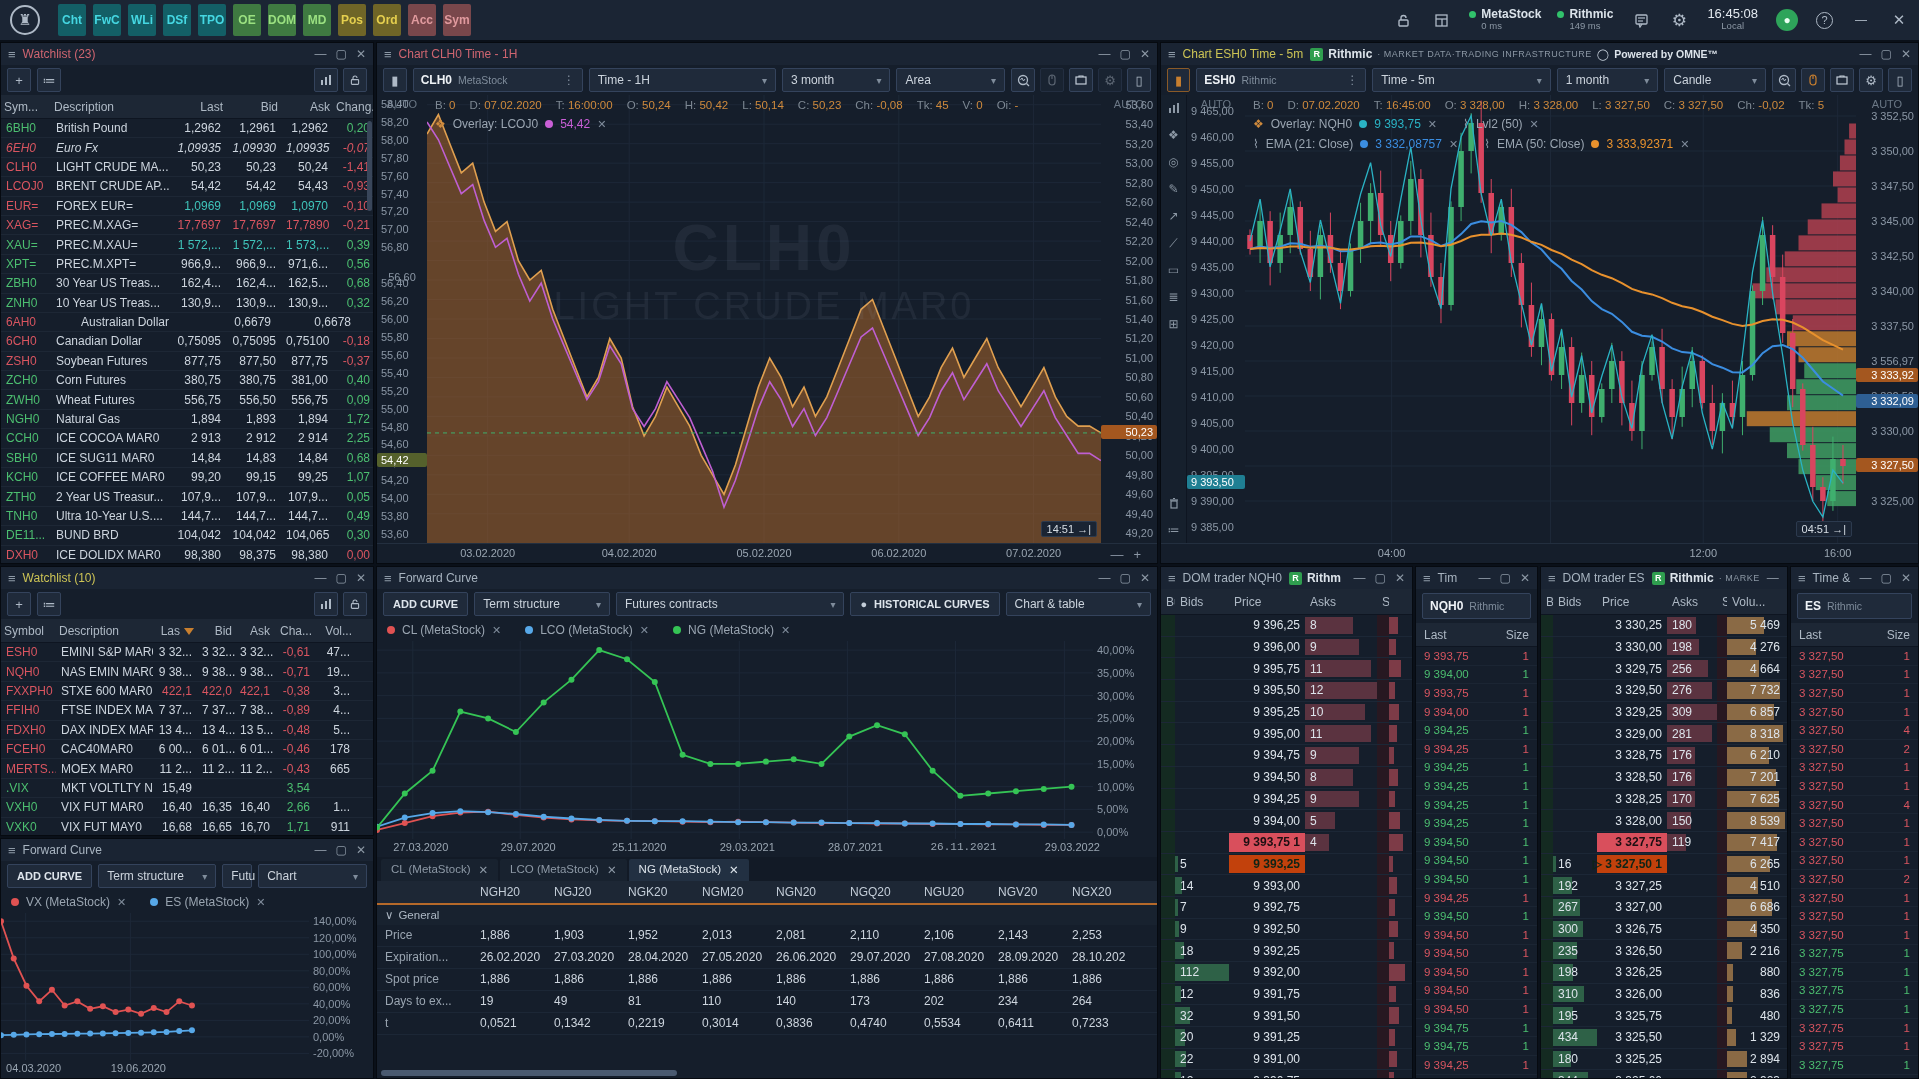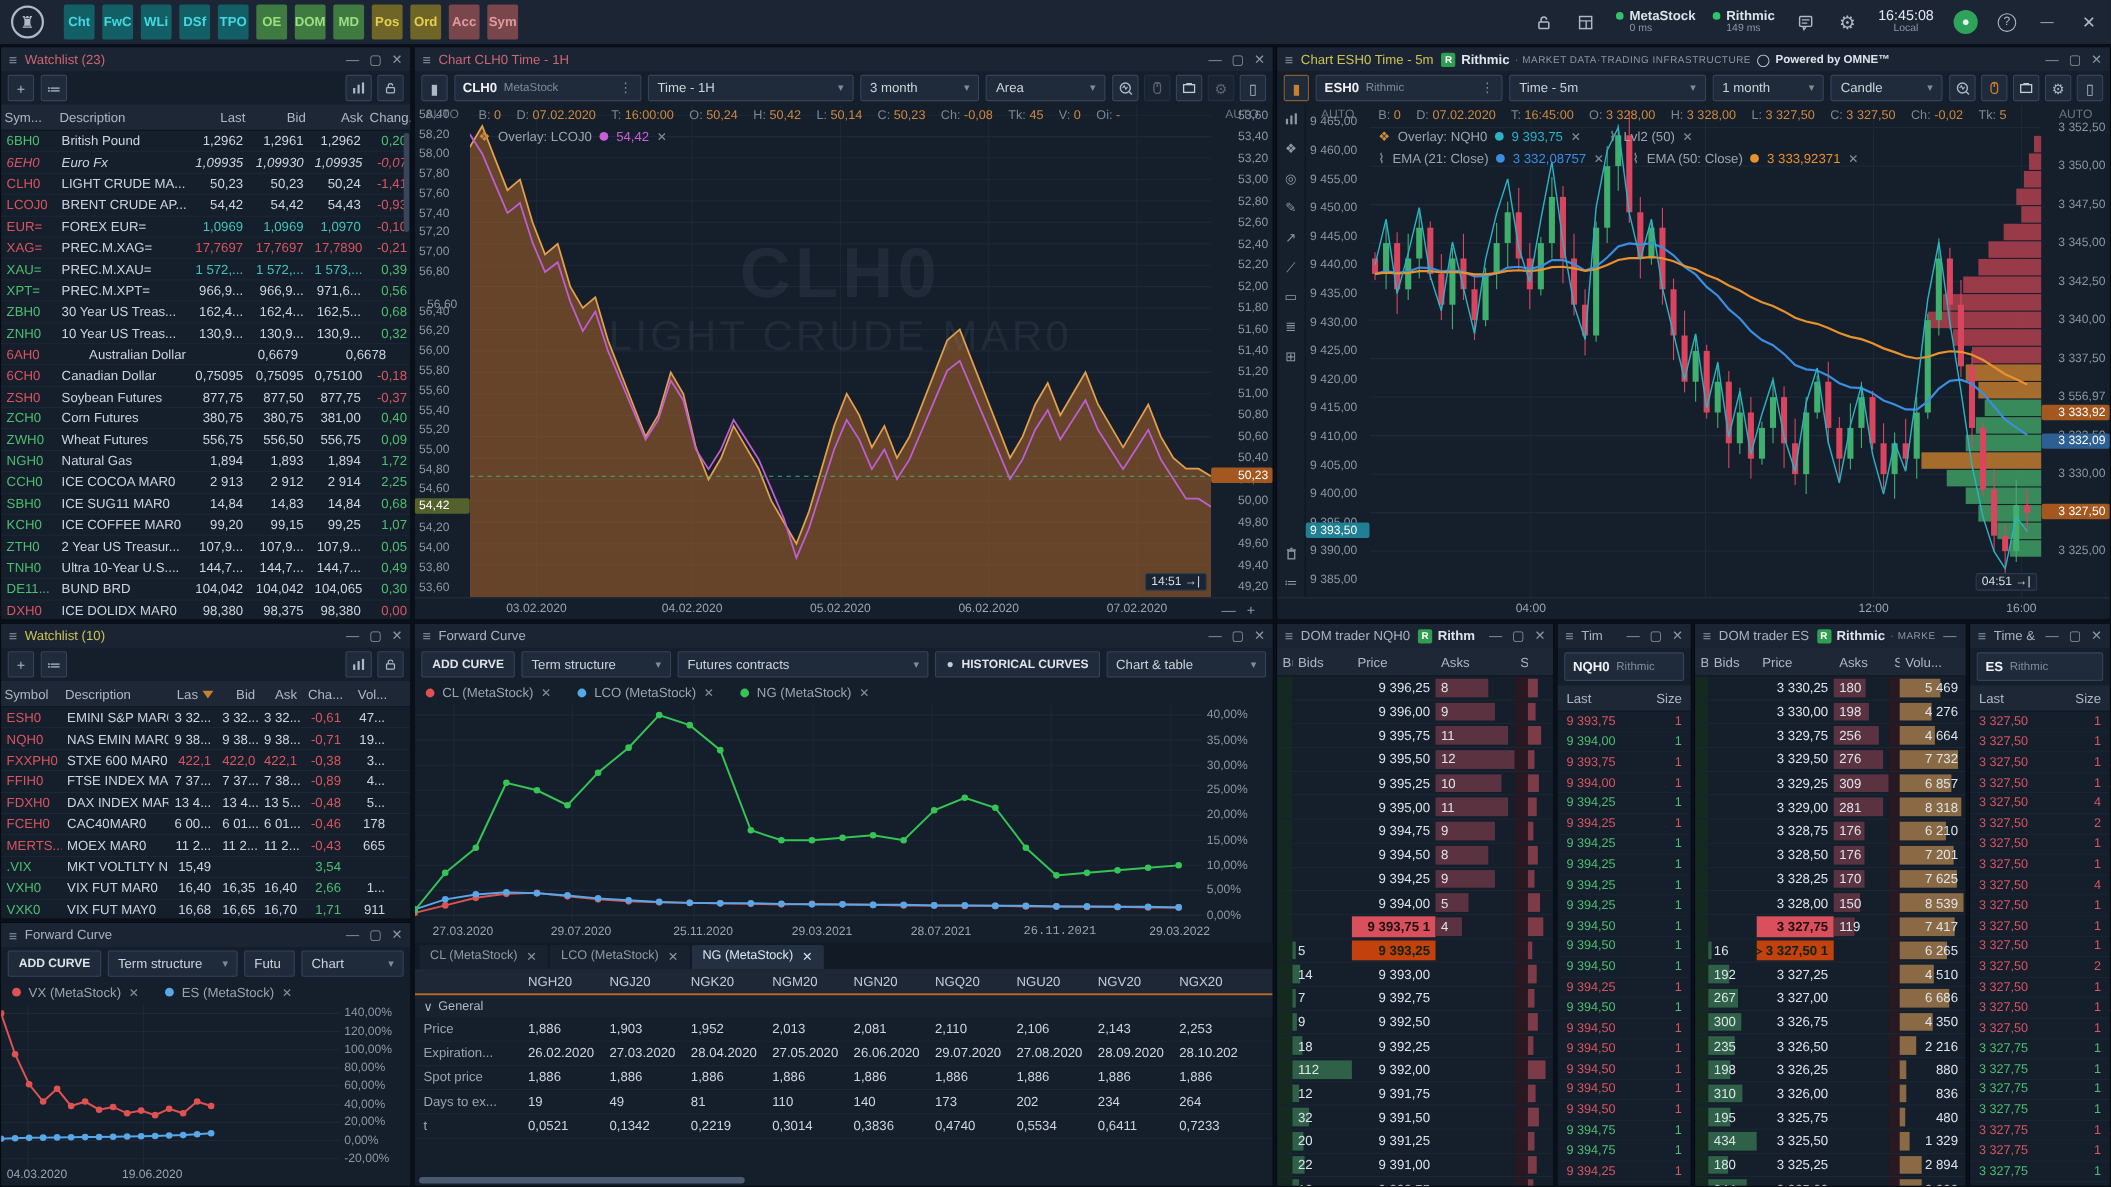--- a/index.html
+++ b/index.html
@@ -1090,21 +1090,21 @@
           <span>▢</span>
           <span>✕</span>
         </span>
     </div>
     <div class="toolrow">
       <span class="btnlabel">ADD CURVE</span>
       <span class="select" style="width:118px">
           <span>Term structure</span>
           <span class="car" style="margin-left:auto">▾</span>
         </span>
-      <span class="select" style="width:46px">
+      <span class="select" style="width:30px">
           <span>Futu</span>
         </span>
       <span class="select" style="flex:1">
           <span>Chart</span>
           <span class="car" style="margin-left:auto">▾</span>
         </span>
     </div>
     <div class="fclegend" id="fcs-legend">
         <span class="legenditem">
           <span class="dot" style="background: rgb(224, 82, 82);"></span>

